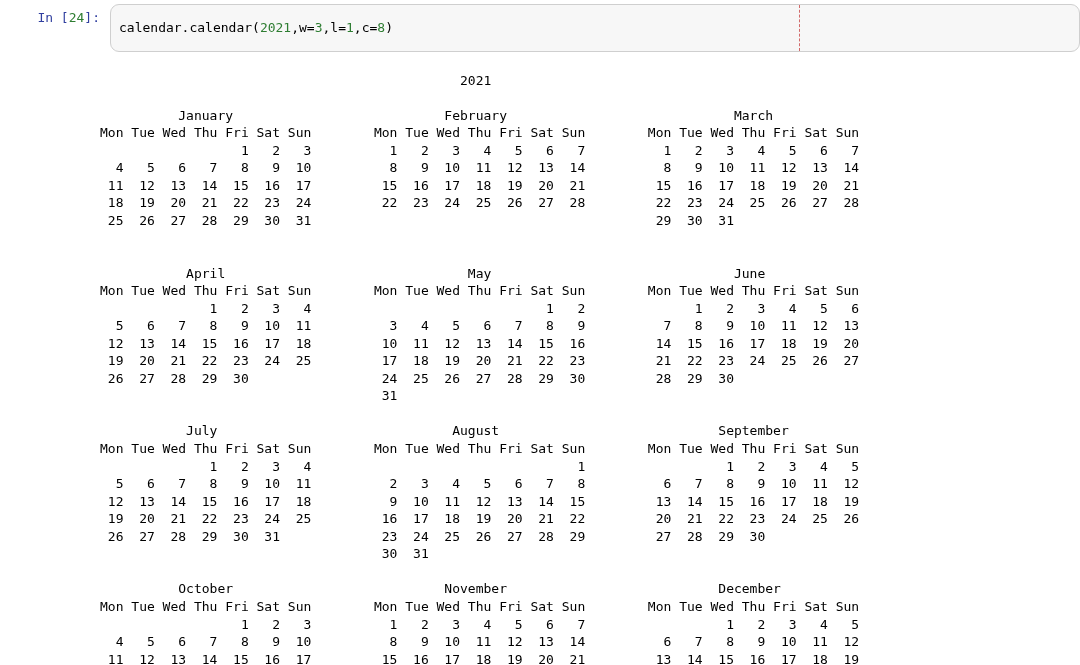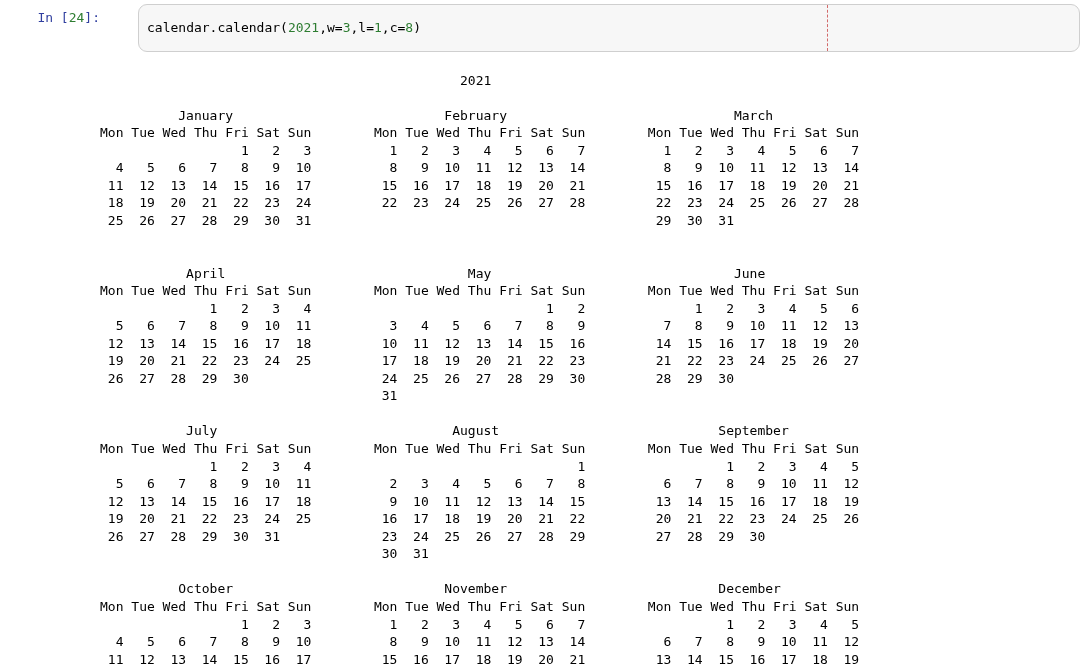--- a/index.html
+++ b/index.html
@@ -1,16 +1,16 @@
 <!DOCTYPE html>
 <html><head>
 <meta charset="utf-8">
 <style>
   html,body{margin:0;padding:0;background:#fff;font-family:"Helvetica Neue",Arial,sans-serif;font-size:13px;color:#000;}
-  .cell{display:flex;align-items:stretch;border-bottom:1px solid transparent;padding:4px 0 0 0;gap:28px;}
+  .cell{display:flex;align-items:stretch;border-bottom:1px solid transparent;padding:4px 0 0 0;}
   .prompt{width:100px;flex:0 0 100px;text-align:right;padding:6px 10px 0 0;font-family:Menlo,Consolas,"DejaVu Sans Mono",monospace;font-size:13px;color:#303F9F;}
   .prompt .n{color:#2E7D32;}
   .input-area{flex:1;border:1px solid #cfcfcf;border-radius:9px;background:#f7f7f7;padding:14px 8px;position:relative;font-family:Menlo,Consolas,"DejaVu Sans Mono",monospace;font-size:13px;line-height:1.35;}
   .margin-line{position:absolute;top:0;bottom:0;left:688px;border-left:1px dashed #d26a6a;}
   .code .fn{color:#000;}
   .code .num{color:#2E7D32;}
   .code .kw{color:#000;}
   .output{font-family:Menlo,Consolas,"DejaVu Sans Mono",monospace;font-size:13px;line-height:1.35;white-space:pre;padding:6px 0 0 100px;}
 </style>
 </head>

